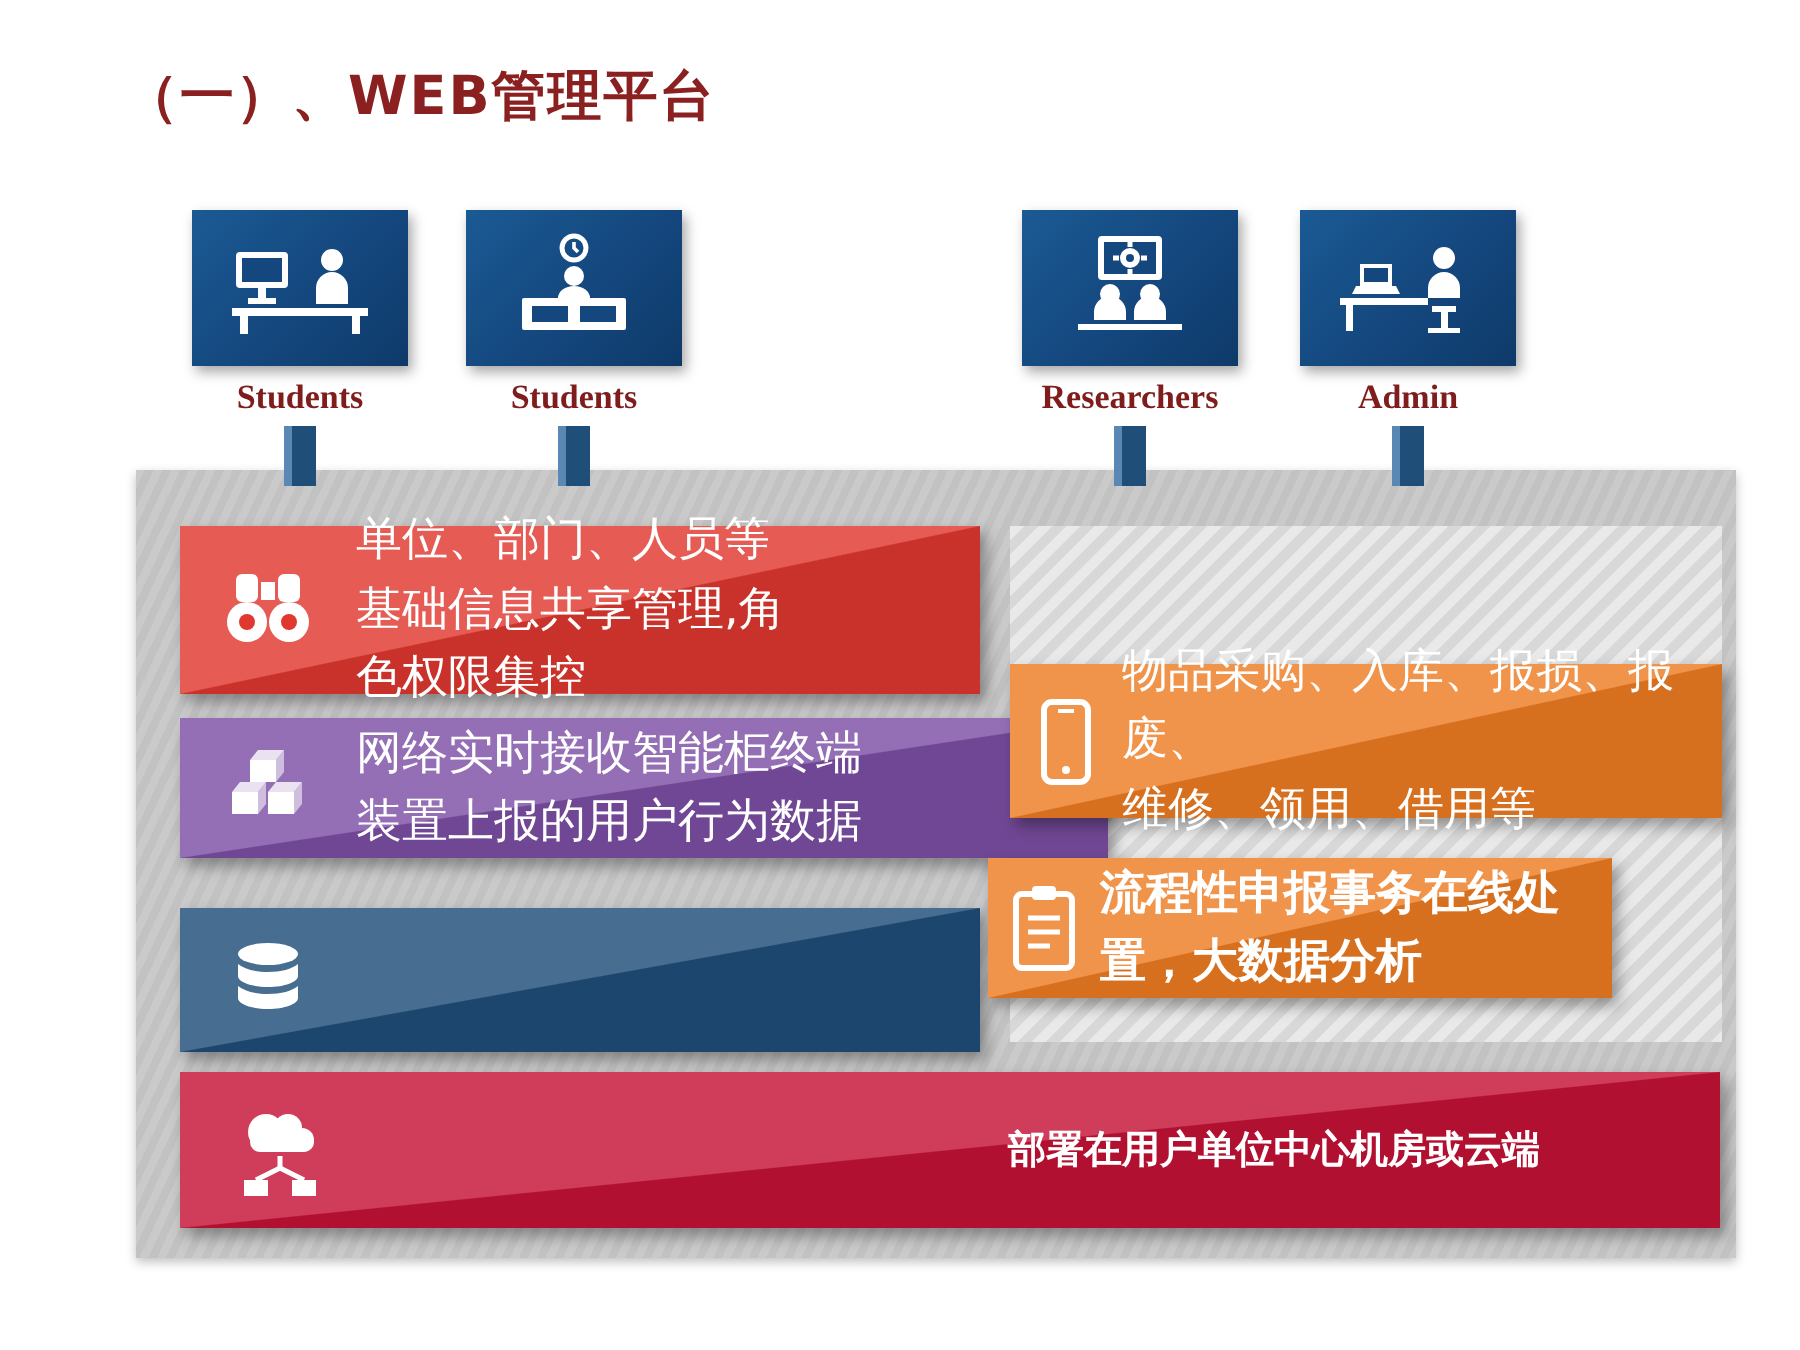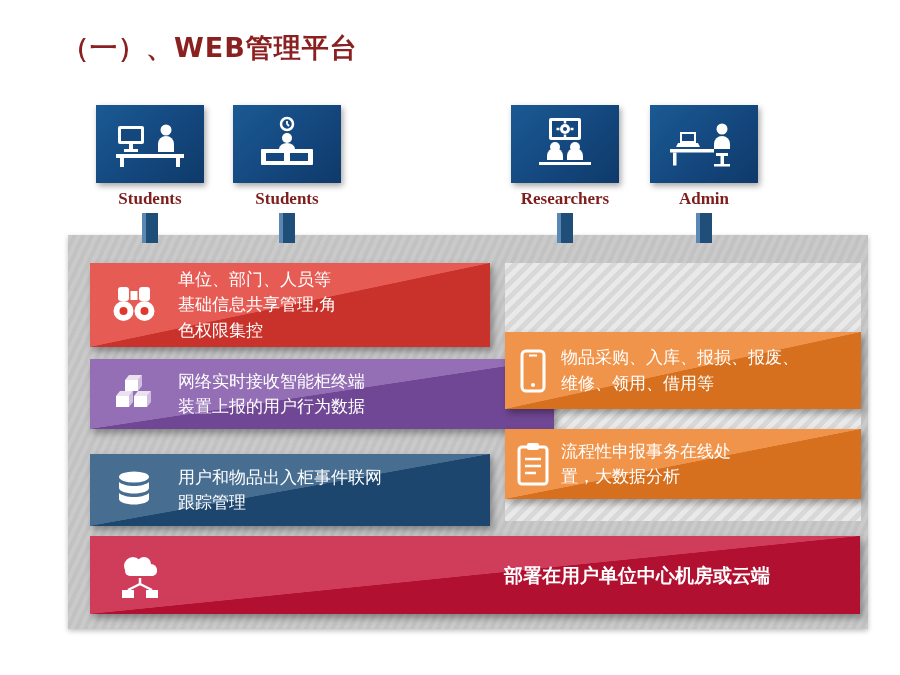--- a/index.html
+++ b/index.html
@@ -30,29 +30,29 @@
          box-shadow:0 2px 5px rgba(0,0,0,0.25);}
 
   .striped{position:absolute;left:437px;top:28px;width:356px;height:258px;
            background:repeating-linear-gradient(135deg,#E9E9E9 0 5px,#D8D8D8 5px 10px);}
 
   .bar{position:absolute;display:flex;align-items:center;color:#fff;
        box-shadow:3px 4px 7px rgba(0,0,0,0.35);}
   .bar::after{content:"";position:absolute;inset:0;pointer-events:none;
        background:linear-gradient(to right bottom,rgba(255,255,255,0.18) 49.8%,rgba(0,0,0,0.10) 50.2%);}
   .bar .bicon{flex:0 0 88px;display:flex;justify-content:center;position:relative;z-index:1;}
-  .bar .btxt{flex:1;font-size:17px;line-height:1.5;padding-right:12px;white-space:pre-line;
+  .bar .btxt{flex:1;font-size:23px;line-height:1.5;padding-right:12px;white-space:pre-line;
              position:relative;z-index:1;}
   .bar-sm .bicon{flex:0 0 56px;}
 
   #box-red{left:22px;top:28px;width:400px;height:84px;background:#E0382F;}
   #box-purple{left:22px;top:124px;width:464px;height:70px;background:#7D4FA5;}
   #box-navy{left:22px;top:219px;width:400px;height:72px;background:#1F4E79;}
   #box-orange1{left:437px;top:97px;width:356px;height:77px;background:#EE7D23;}
-  #box-orange2{left:437px;top:194px;width:356px;height:70px;background:#EE7D23;}
+  #box-orange2{left:426px;top:194px;width:312px;height:70px;background:#EE7D23;font-weight:bold;}
   #box-bottom{left:22px;top:301px;width:770px;height:78px;background:#C51236;}
   #box-bottom .bicon{flex:0 0 100px;}
   #box-bottom .btxt{text-align:right;font-size:19px;font-weight:bold;padding-right:90px;}
 </style>
 </head>
 <body>
 
 <div class="slide">
 
   <h1 class="title">（一）、WEB管理平台</h1>
@@ -101,22 +101,20 @@
     <div class="bar" id="box-navy">
       <span class="bicon">
         <svg width="46" height="44" viewBox="0 0 46 44">
           <g fill="#fff">
             <ellipse cx="23" cy="9" rx="15" ry="5.5"></ellipse>
             <path d="M8 14 v6 c0 3 6.7 5.5 15 5.5 s15 -2.5 15 -5.5 v-6 c-3 2.5 -8.5 4 -15 4 s-12 -1.5 -15 -4 z"></path>
             <path d="M8 25 v6 c0 3 6.7 5.5 15 5.5 s15 -2.5 15 -5.5 v-6 c-3 2.5 -8.5 4 -15 4 s-12 -1.5 -15 -4 z"></path>
           </g>
         </svg>
       </span>
-      <span class="btxt">用户和物品出入柜事件联网
-跟踪管理</span>
     </div>
 
     <div class="bar bar-sm" id="box-orange1">
       <span class="bicon">
         <svg width="30" height="44" viewBox="0 0 30 44">
           <rect x="4" y="2" width="22" height="40" rx="4" fill="none" stroke="#fff" stroke-width="3"></rect>
           <line x1="11" y1="6.5" x2="19" y2="6.5" stroke="#fff" stroke-width="2"></line>
           <circle cx="15" cy="36" r="2" fill="#fff"></circle>
         </svg>
       </span>

